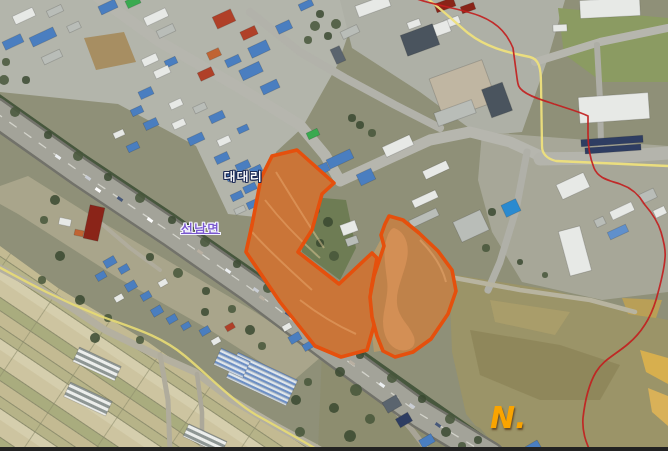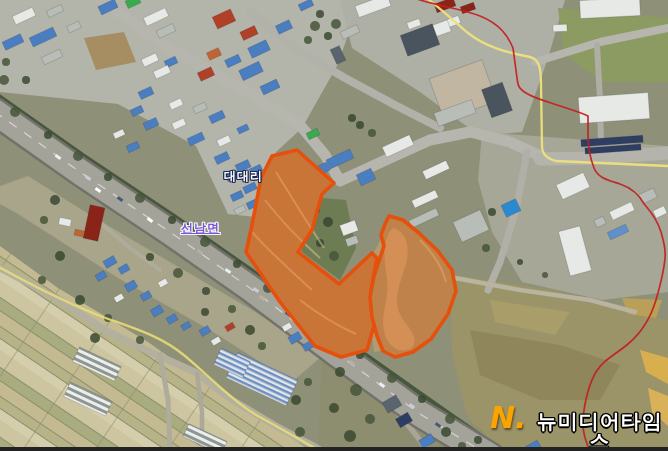--- a/index.html
+++ b/index.html
@@ -318,15 +318,14 @@
 
   <div class="map-label label-daedaeri">
     <span>대대리</span>
   </div>
   <div class="map-label label-seonnam">
     <span>선남면</span>
   </div>
 
   <div class="watermark">
     <span class="wm-logo">N.</span>
-    <span class="wm-text">뉴미디어타임스</span>
   </div>
 </div>
 
 </body></html>

